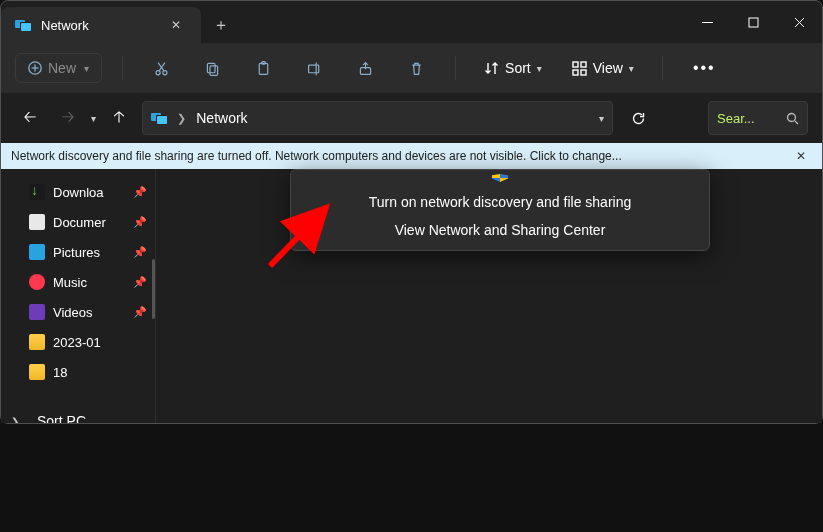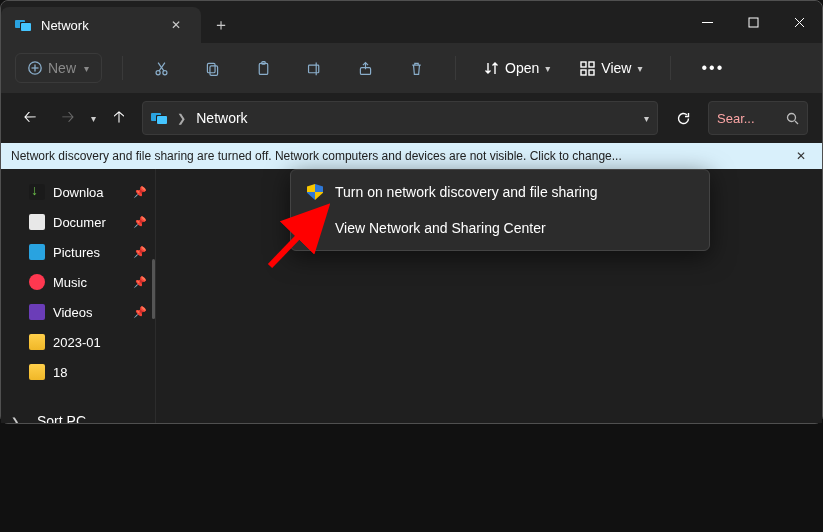--- a/index.html
+++ b/index.html
@@ -32,21 +32,21 @@
   .more { color:#fff; letter-spacing:2px; padding:4px 10px; }
 
   
   .navrow { height: 50px; display: flex; align-items: center; padding: 0 14px; gap: 8px; background:#1f1f1f; }
   .navbtn { width: 30px; height: 30px; display:flex; align-items:center; justify-content:center; color:#fff; border-radius:4px; }
   .navbtn.disabled { color:#6a6a6a; }
   .navchev { font-size:10px; color:#ccc; }
   .address { flex:1; height:34px; background:#2c2c2c; border:1px solid #3a3a3a; border-radius:4px; display:flex; align-items:center; padding:0 8px; gap:10px; color:#fff; font-size:14px; }
   .address .loc { flex:1; }
   .refresh { width:34px; height:34px; display:flex; align-items:center; justify-content:center; color:#fff; }
-  .searchbox { width:100px; height:34px; background:#2c2c2c; border:1px solid #3a3a3a; border-radius:4px; display:flex; align-items:center; padding:0 8px; color:#fca5a5; font-size:13px; gap:6px; }
+  .searchbox { width:100px; height:34px; background:#2c2c2c; border:1px solid #3a3a3a; border-radius:4px; display:flex; align-items:center; padding:0 8px; color:#bef264; font-size:13px; gap:6px;margin-left:45px; }
   .searchbox .ph { flex:1; white-space:nowrap; overflow:hidden; text-overflow:ellipsis; }
 
   
   .banner { background:#d9f0fb; color:#222; height:26px; font-size:12px; display:flex; align-items:center; padding:0 10px; }
   .banner .msg { flex:1; }
   .banner .bclose { color:#333; padding:0 6px; cursor:pointer; }
 
   
   .body { flex:1; display:flex; background:#1f1f1f; min-height:0; }
   .sidebar { width:155px; background:#1f1f1f; border-right:1px solid #2c2c2c; overflow:hidden; padding-top:8px; position:relative; }
@@ -66,21 +66,21 @@
 
   .treegroup { margin-top:18px; }
   .treerow { height:32px; display:flex; align-items:center; gap:8px; padding:0 8px 0 10px; color:#fff; font-size:14px; }
   .treerow .exp { font-size:10px; color:#ccc; width:10px; }
   .treerow.sel { background:#383838; }
 
   .scrollhint { position:absolute; right:0; top:90px; width:3px; height:60px; background:#555; border-radius:2px; }
 
   
   .ctxmenu { position:absolute; left:134px; top:0; width:420px; background:#2c2c2c; border:1px solid #444; border-radius:6px; box-shadow:0 6px 24px rgba(0,0,0,.55); padding:4px 0; z-index:50; }
-  .ctxitem { height:36px; display:flex; align-items:center; gap:12px; padding:0 16px; color:#fff; font-size:14px; }
+  .ctxitem { height:36px; display:flex; align-items:center; gap:12px; padding:0 16px; color:#fff; font-size:14px;flex-direction:column; }
   .shield { width:16px; height:16px; display:inline-block; background: conic-gradient(#2e78d7 0 25%, #f7c600 0 50%, #2e78d7 0 75%, #f7c600 0); clip-path: polygon(50% 0,100% 15%,100% 55%,50% 100%,0 55%,0 15%); }
   .ctxitem .pad { width:16px; }
 
   
   .arrow { position:absolute; left:108px; top:33px; z-index:60; pointer-events:none; }
 
   
   .status { height:24px; background:#1f1f1f; border-top:1px solid #2c2c2c; display:flex; align-items:center; padding:0 10px; color:#ccc; font-size:12px; gap:8px; }
   .status .fill { flex:1; }
   .viewbtns { display:flex; gap:2px; }
@@ -171,21 +171,21 @@
     <div class="ticon">
         <svg viewBox="0 0 20 20">
           <path d="M5 6 h10 M8 6 V4 h4 v2 M6.5 6 l1 11 h5 l1 -11"></path>
         </svg>
       </div>
     <div class="divider"></div>
     <div class="sortbtn">
       <svg width="15" height="15" viewBox="0 0 15 15" style="stroke:#fff;fill:none;stroke-width:1.4">
           <path d="M4 2 v11 M1.5 9.5 L4 12 L6.5 9.5 M11 13 V2 M8.5 4.5 L11 2 L13.5 4.5"></path>
         </svg>
-      <span>Open</span>
+      <span>Sort</span>
       <span class="chev">▾</span>
     </div>
     <div class="viewmenubtn">
       <svg width="15" height="15" viewBox="0 0 15 15" style="stroke:#fff;fill:none;stroke-width:1.4">
           <rect x="1" y="1" width="5" height="5"></rect>
           <rect x="9" y="1" width="5" height="5"></rect>
           <rect x="1" y="9" width="5" height="5"></rect>
           <rect x="9" y="9" width="5" height="5"></rect>
         </svg>
       <span>View</span>

